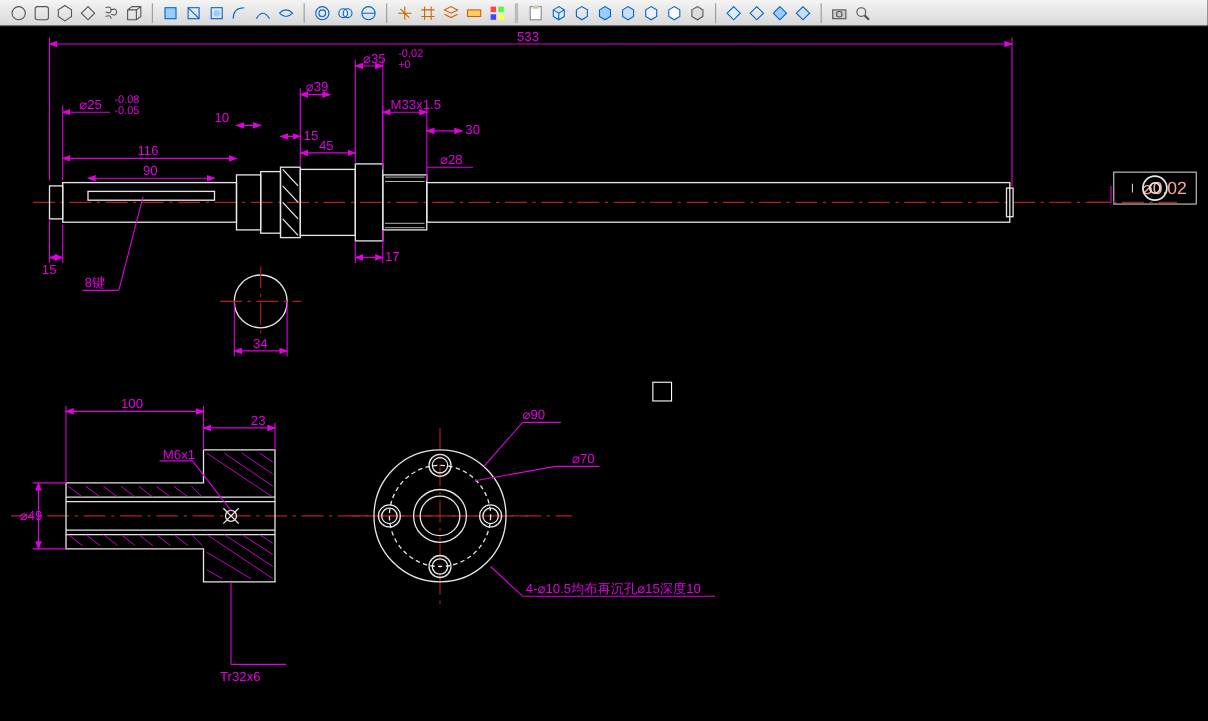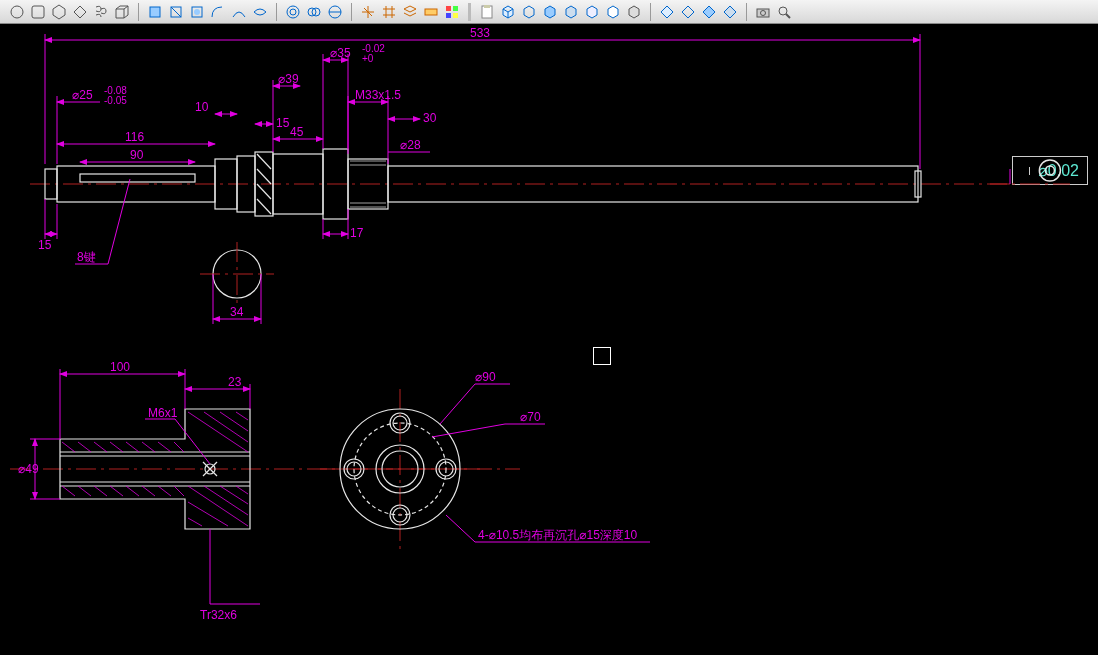--- a/index.html
+++ b/index.html
@@ -57,21 +57,21 @@
   .tol-box {
     position: absolute;
     border: 1px solid #ccc;
     background: #000;
     display: flex;
     align-items: center;
   }
   .tol-cell {
     border-right: 1px solid #ccc;
     padding: 4px 8px;
-    color: #5eead4;
+    color: #fca5a5;
     font-size: 16px;
     display: flex; align-items: center; justify-content: center;
   }
   .tol-cell:last-child { border-right: none; }
   .crop-marker {
     position: absolute;
     width: 18px; height: 18px;
     border: 1.5px solid #fff;
   }
 </style>

